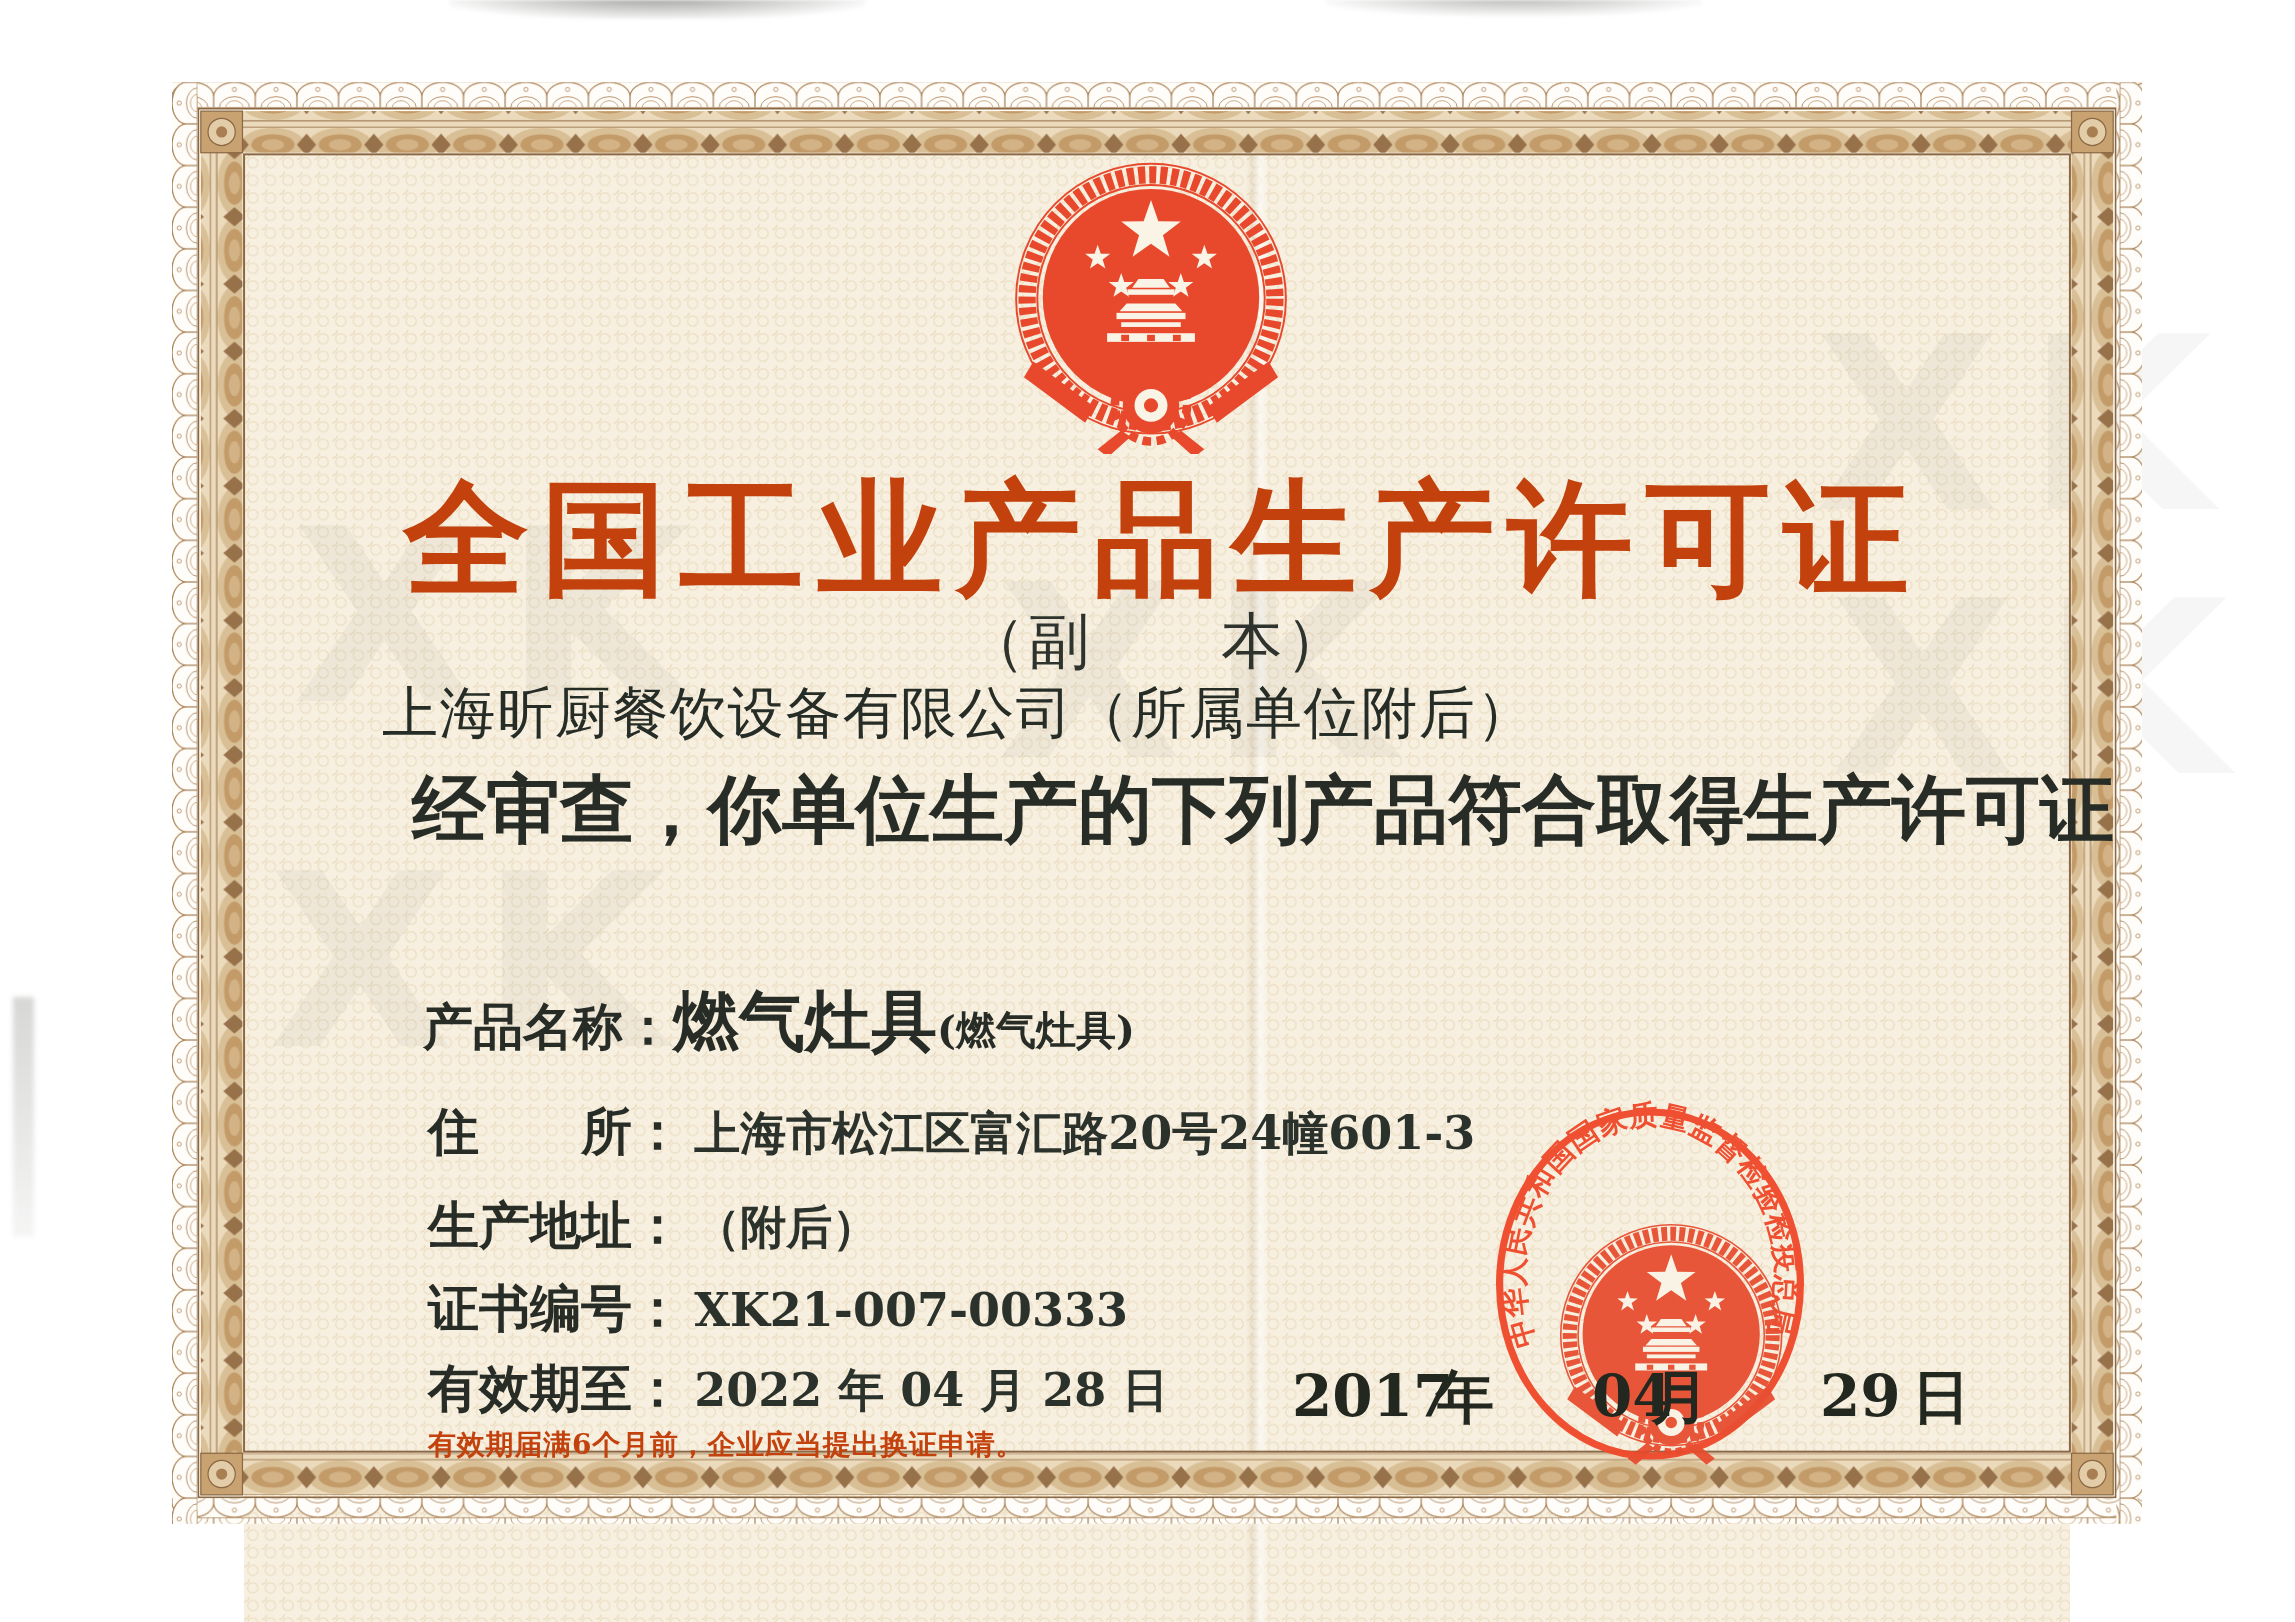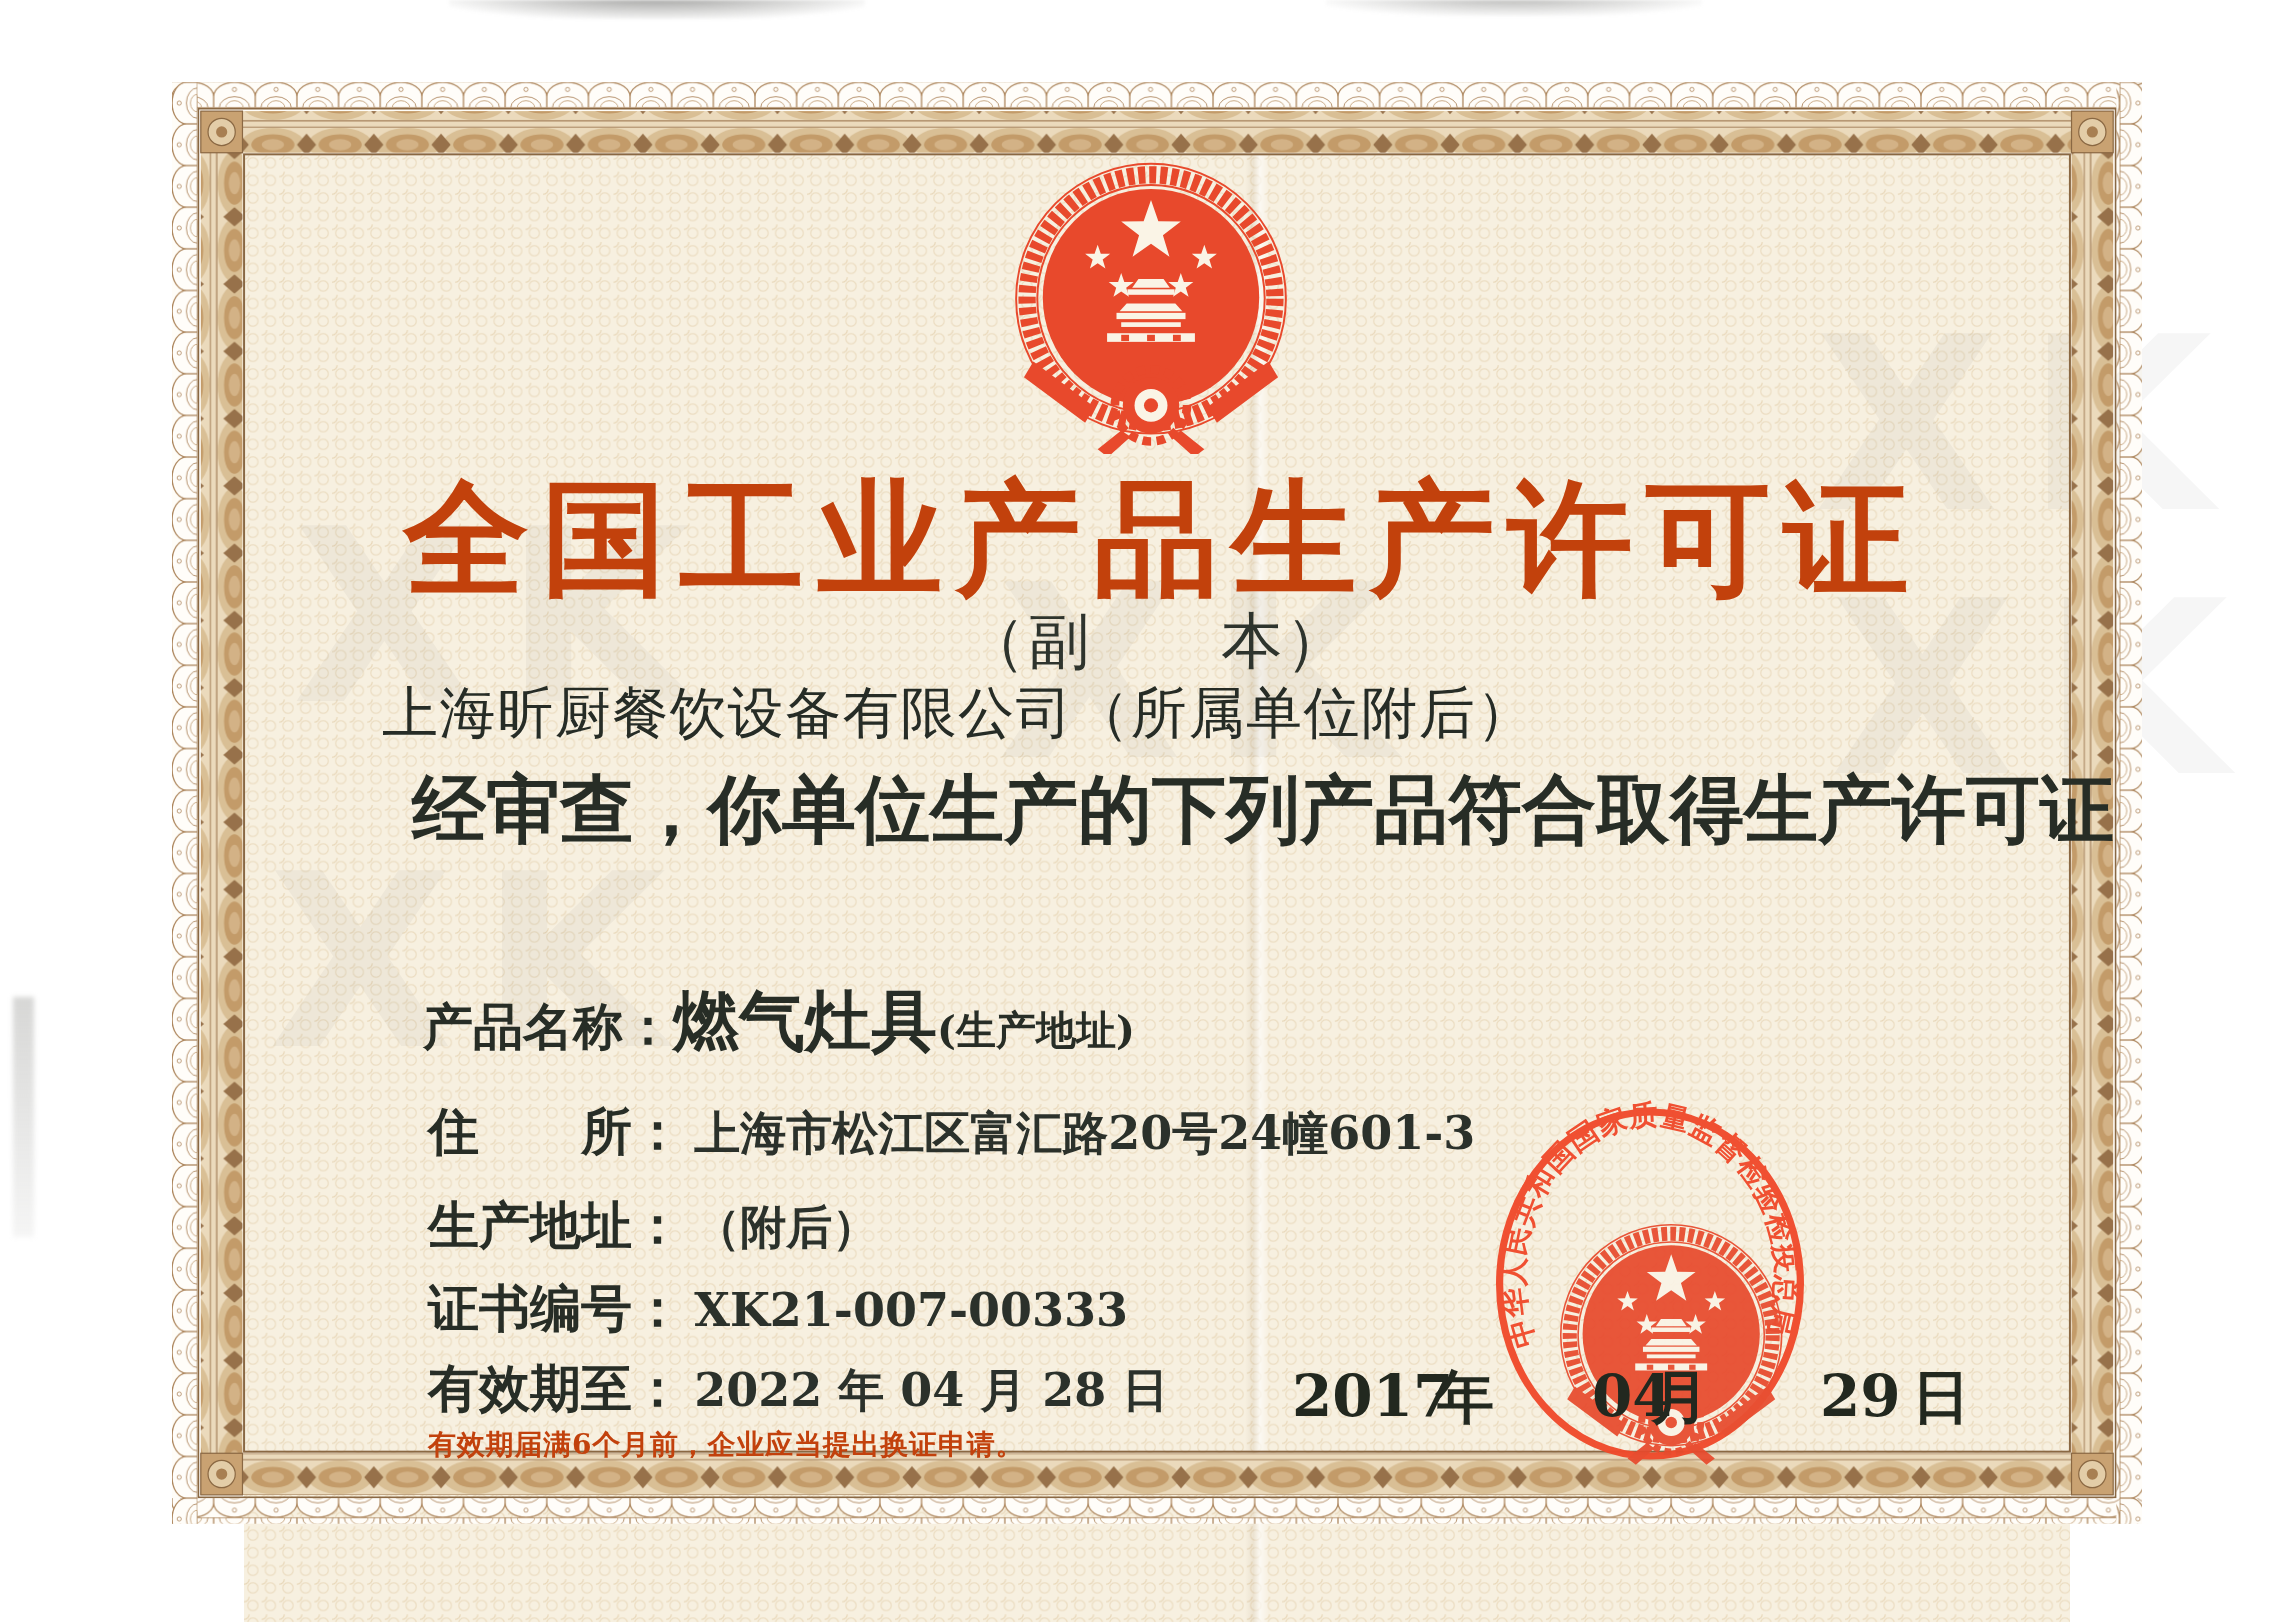--- a/index.html
+++ b/index.html
@@ -203,21 +203,21 @@
     </svg>
 
     <div class="content-el title">全国工业产品生产许可证</div>
     <div class="content-el subtitle">（副　　本）</div>
 
     <div class="content-el company">上海昕厨餐饮设备有限公司（所属单位附后）</div>
 
     <div class="content-el bodyline body1">经审查，你单位生产的下列产品符合取得生产许可证</div>
 
     <div class="content-el product-line">
-      <span class="plabel">产品名称：</span><span class="pvalue">燃气灶具</span><span class="pnote">(生产地址)</span>
+      <span class="plabel">产品名称：</span><span class="pvalue">燃气灶具</span><span class="pnote">(燃气灶具)</span>
     </div>
 
     <div class="content-el row row-1">
       <span class="rlabel">住　　所：</span><span class="rvalue">上海市松江区富汇路20号24幢601-3</span>
     </div>
     <div class="content-el row row-2">
       <span class="rlabel">生产地址：</span><span class="rvalue">（附后）</span>
     </div>
     <div class="content-el row row-3">
       <span class="rlabel">证书编号：</span><span class="rvalue">XK21-007-00333</span>

